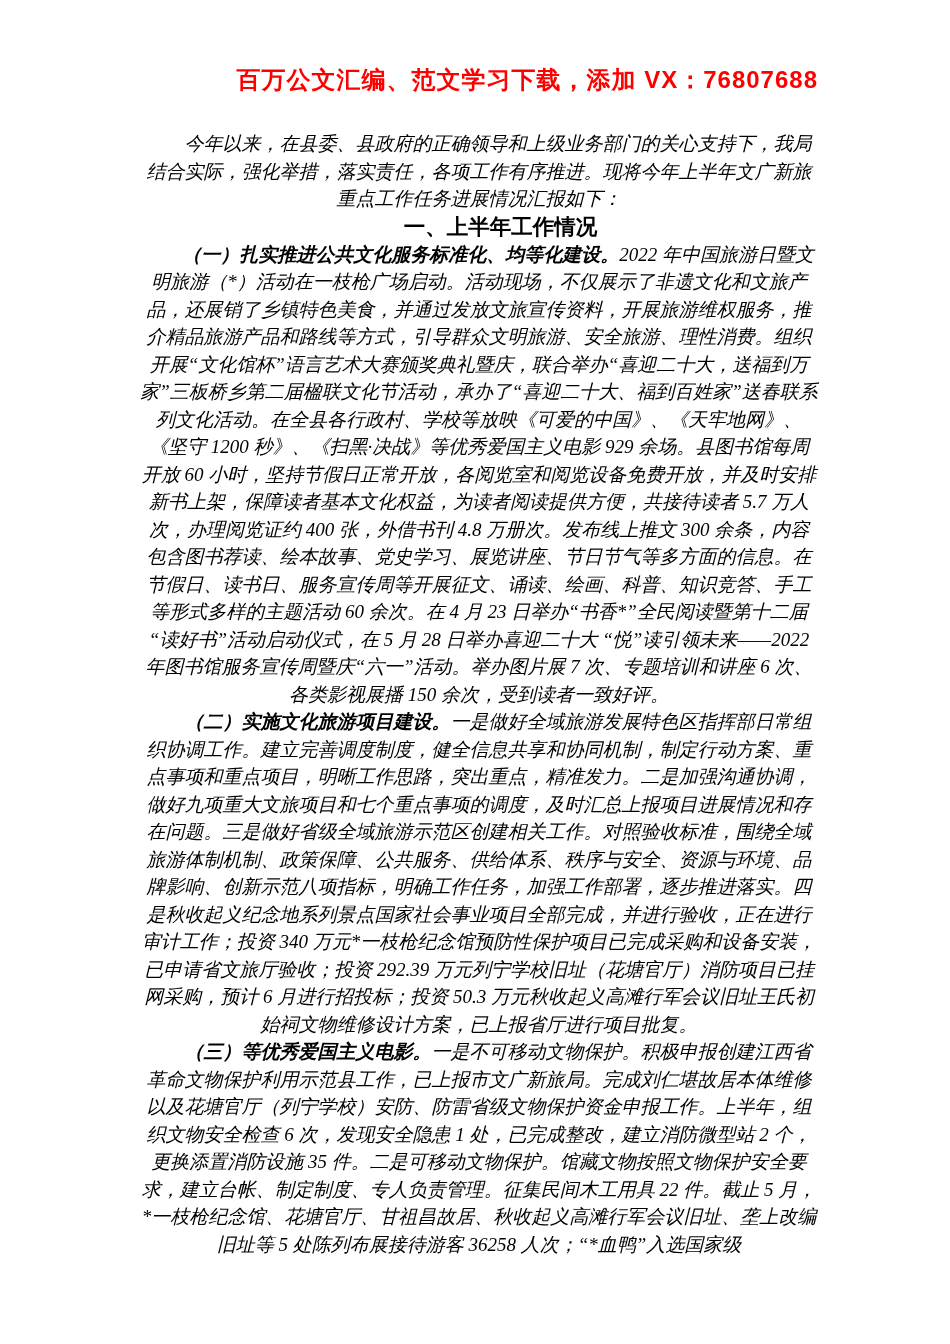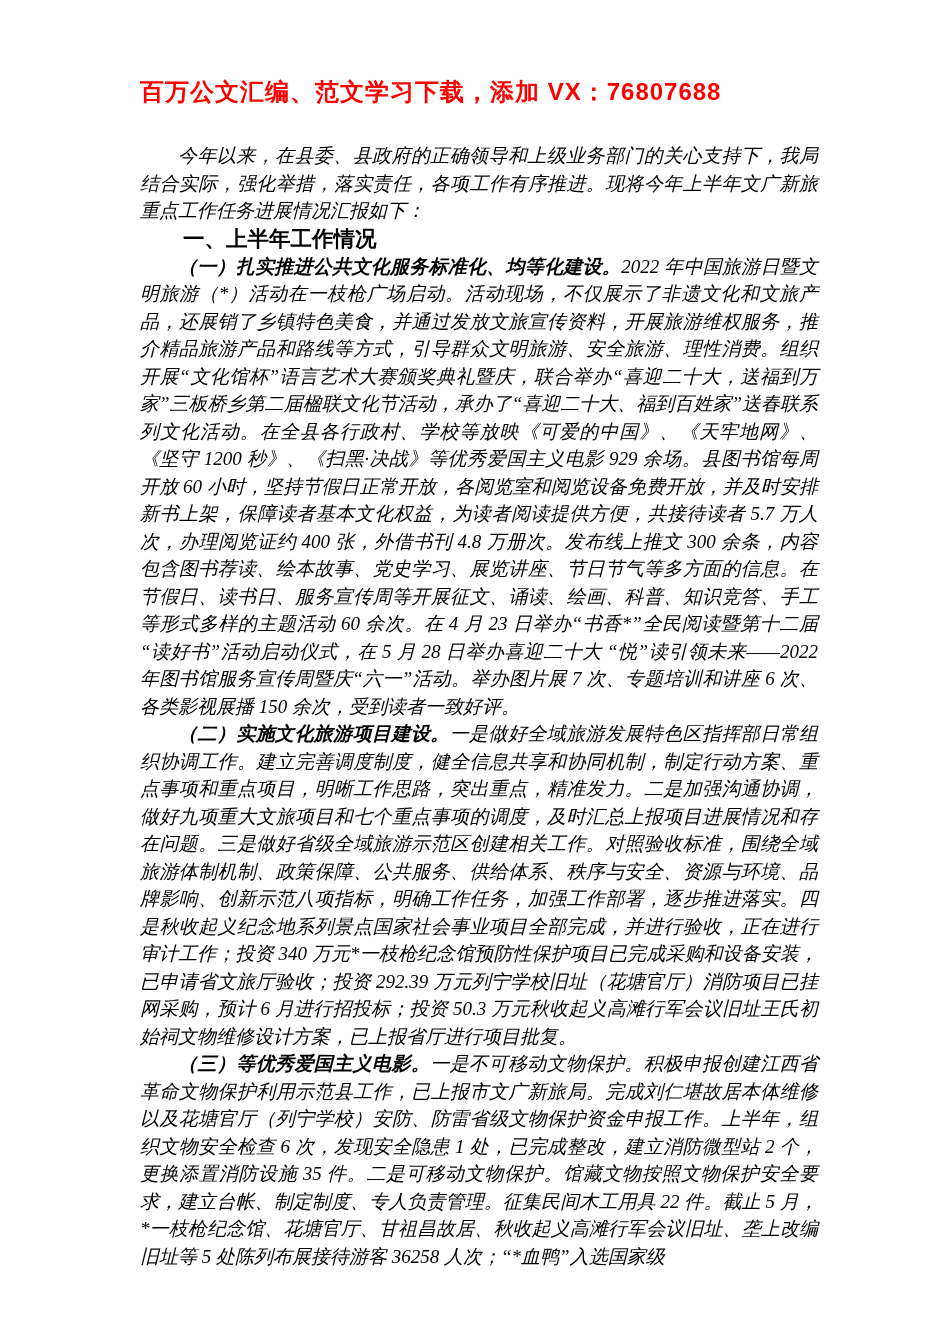--- a/index.html
+++ b/index.html
@@ -12,31 +12,32 @@
     width: 950px;
     min-height: 1344px;
     margin: 0 auto;
     background: #ffffff;
     box-sizing: border-box;
     padding: 66px 132px 60px 140px;
     color: #000000;
     font-family: "Liberation Serif", "DejaVu Serif", serif;
   }
   .banner {
-    text-align: left;
+    text-align: right;
     font-family: "Liberation Sans", "DejaVu Sans", sans-serif;
     font-weight: bold;
     font-size: 24px;
     line-height: 28px;
     letter-spacing: 1px;
-    margin: 12px 0 36px 0;
+    margin: 0 0 36px 0;
   }
   .content p,
   .content h2 {
     margin: 0;
+    text-align: center;
   }
   .par {
     font-size: 19px;
     line-height: 27.5px;
     text-align: justify;
     text-indent: 2em;
     margin-bottom: 11px;
     font-style: italic;
   }
   .heading {

